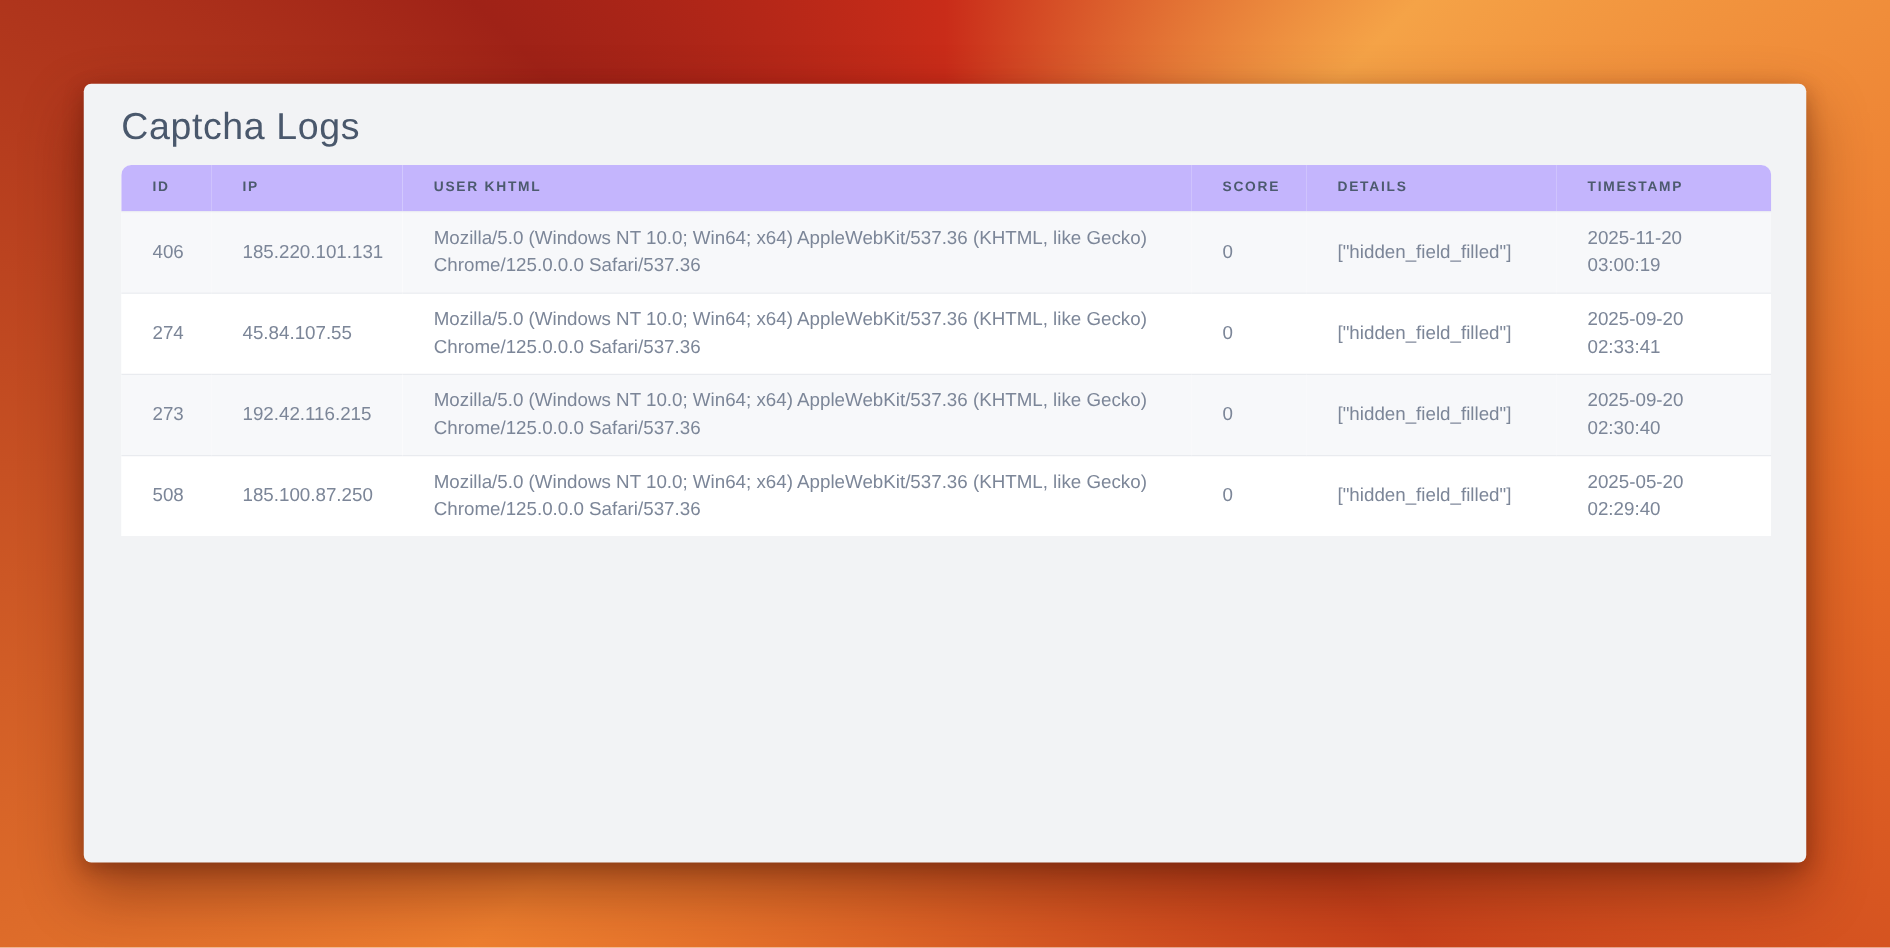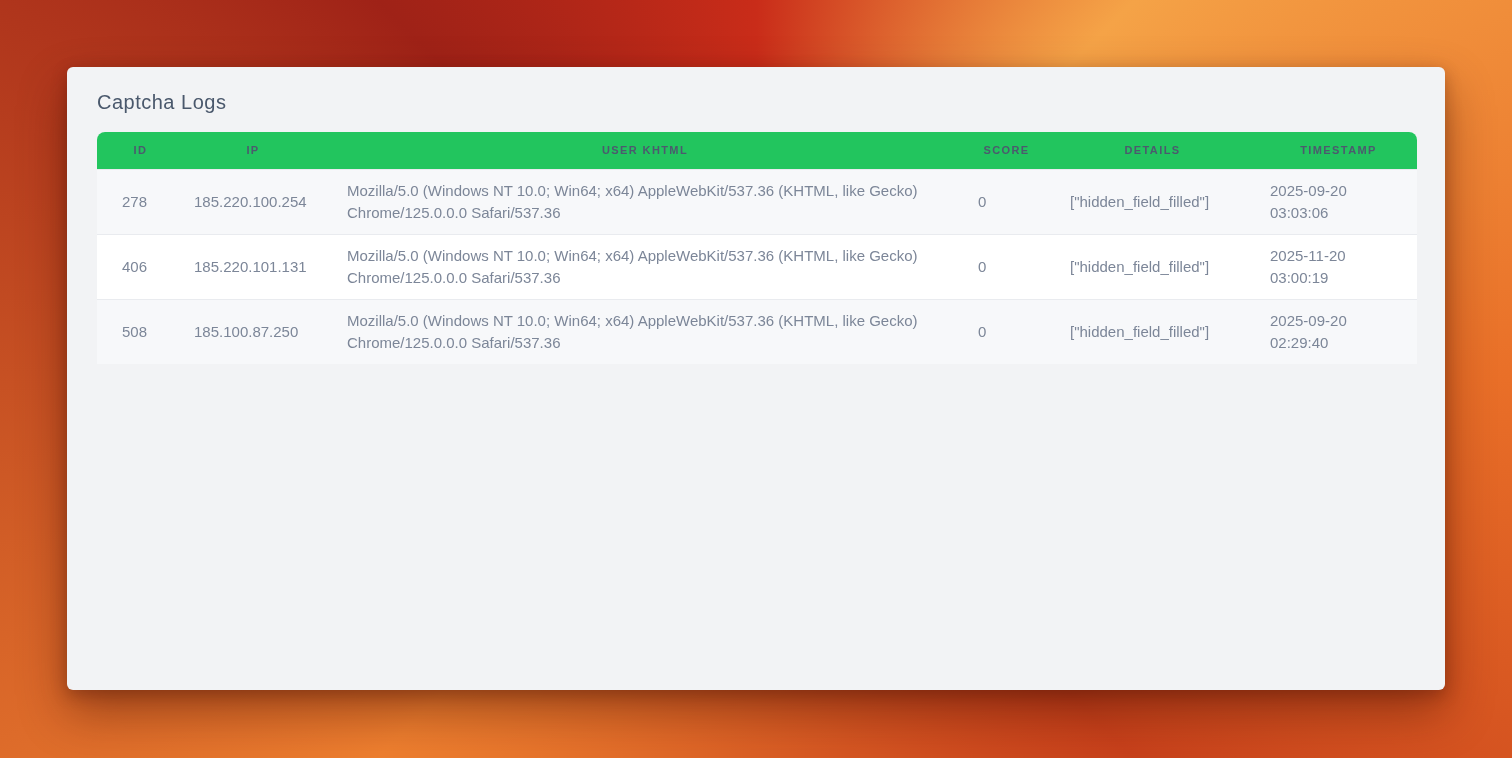--- a/index.html
+++ b/index.html
@@ -26,21 +26,21 @@
     position: absolute;
     left: 67px; top: 67px;
     width: 1378px; height: 623px;
     background: #f2f3f5;
     border-radius: 6px;
     box-shadow: 0 22px 48px rgba(70, 15, 5, 0.45), 0 5px 16px rgba(70, 15, 5, 0.30);
     overflow: hidden;
   }
   .page-title {
     margin: 17px 0 0 30px;
-    font-size: 20px;
+    font-size: 30px;
     font-weight: 500;
     letter-spacing: 0.5px;
     color: #4a586c;
     line-height: 36px;
   }
   .table-wrap {
     margin: 12px 28px 0 30px;
     width: 1320px;
     border-radius: 8px 8px 0 0;
     overflow: hidden;
@@ -54,27 +54,27 @@
   }
   col.c1 { width: 72px; }
   col.c2 { width: 153px; }
   col.c3 { width: 631px; }
   col.c4 { width: 92px; }
   col.c5 { width: 200px; }
   col.c6 { width: 172px; }
   th {
     height: 37px;
     padding: 0 10px 0 25px;
-    text-align: center;
+    text-align: left;
     vertical-align: middle;
     font-size: 11px;
     font-weight: bold;
     letter-spacing: 1.4px;
     color: #4c5a6e;
-    background: #22c55e;
+    background: #c4b5fd;
     white-space: nowrap;
   }
   td {
     height: 65px;
     padding: 0 10px 0 25px;
     vertical-align: middle;
     font-size: 15px;
     line-height: 22px;
     color: #7c8698;
     border-top: 1px solid #e9ebef;
@@ -105,40 +105,48 @@
             <th>ID</th>
             <th>IP</th>
             <th>USER KHTML</th>
             <th>SCORE</th>
             <th>DETAILS</th>
             <th>TIMESTAMP</th>
           </tr>
         </thead>
         <tbody id="rows">
             <tr>
-    <td class="c-id">278</td>
-    <td class="c-ip">185.220.100.254</td>
-    <td class="c-ua">Mozilla/5.0 (Windows NT 10.0; Win64; x64) AppleWebKit/537.36 (KHTML, like Gecko) Chrome/125.0.0.0 Safari/537.36</td>
-    <td class="c-score">0</td>
-    <td class="c-details">["hidden_field_filled"]</td>
-    <td class="c-ts">2025-09-20 03:03:06</td>
-  </tr>
-            <tr>
     <td class="c-id">406</td>
     <td class="c-ip">185.220.101.131</td>
     <td class="c-ua">Mozilla/5.0 (Windows NT 10.0; Win64; x64) AppleWebKit/537.36 (KHTML, like Gecko) Chrome/125.0.0.0 Safari/537.36</td>
     <td class="c-score">0</td>
     <td class="c-details">["hidden_field_filled"]</td>
     <td class="c-ts">2025-11-20 03:00:19</td>
   </tr>
             <tr>
+    <td class="c-id">274</td>
+    <td class="c-ip">45.84.107.55</td>
+    <td class="c-ua">Mozilla/5.0 (Windows NT 10.0; Win64; x64) AppleWebKit/537.36 (KHTML, like Gecko) Chrome/125.0.0.0 Safari/537.36</td>
+    <td class="c-score">0</td>
+    <td class="c-details">["hidden_field_filled"]</td>
+    <td class="c-ts">2025-09-20 02:33:41</td>
+  </tr>
+            <tr>
+    <td class="c-id">273</td>
+    <td class="c-ip">192.42.116.215</td>
+    <td class="c-ua">Mozilla/5.0 (Windows NT 10.0; Win64; x64) AppleWebKit/537.36 (KHTML, like Gecko) Chrome/125.0.0.0 Safari/537.36</td>
+    <td class="c-score">0</td>
+    <td class="c-details">["hidden_field_filled"]</td>
+    <td class="c-ts">2025-09-20 02:30:40</td>
+  </tr>
+            <tr>
     <td class="c-id">508</td>
     <td class="c-ip">185.100.87.250</td>
     <td class="c-ua">Mozilla/5.0 (Windows NT 10.0; Win64; x64) AppleWebKit/537.36 (KHTML, like Gecko) Chrome/125.0.0.0 Safari/537.36</td>
     <td class="c-score">0</td>
     <td class="c-details">["hidden_field_filled"]</td>
-    <td class="c-ts">2025-09-20 02:29:40</td>
+    <td class="c-ts">2025-05-20 02:29:40</td>
   </tr>
           </tbody>
       </table>
     </div>
   </div>
 </div>
 
 </body></html>

